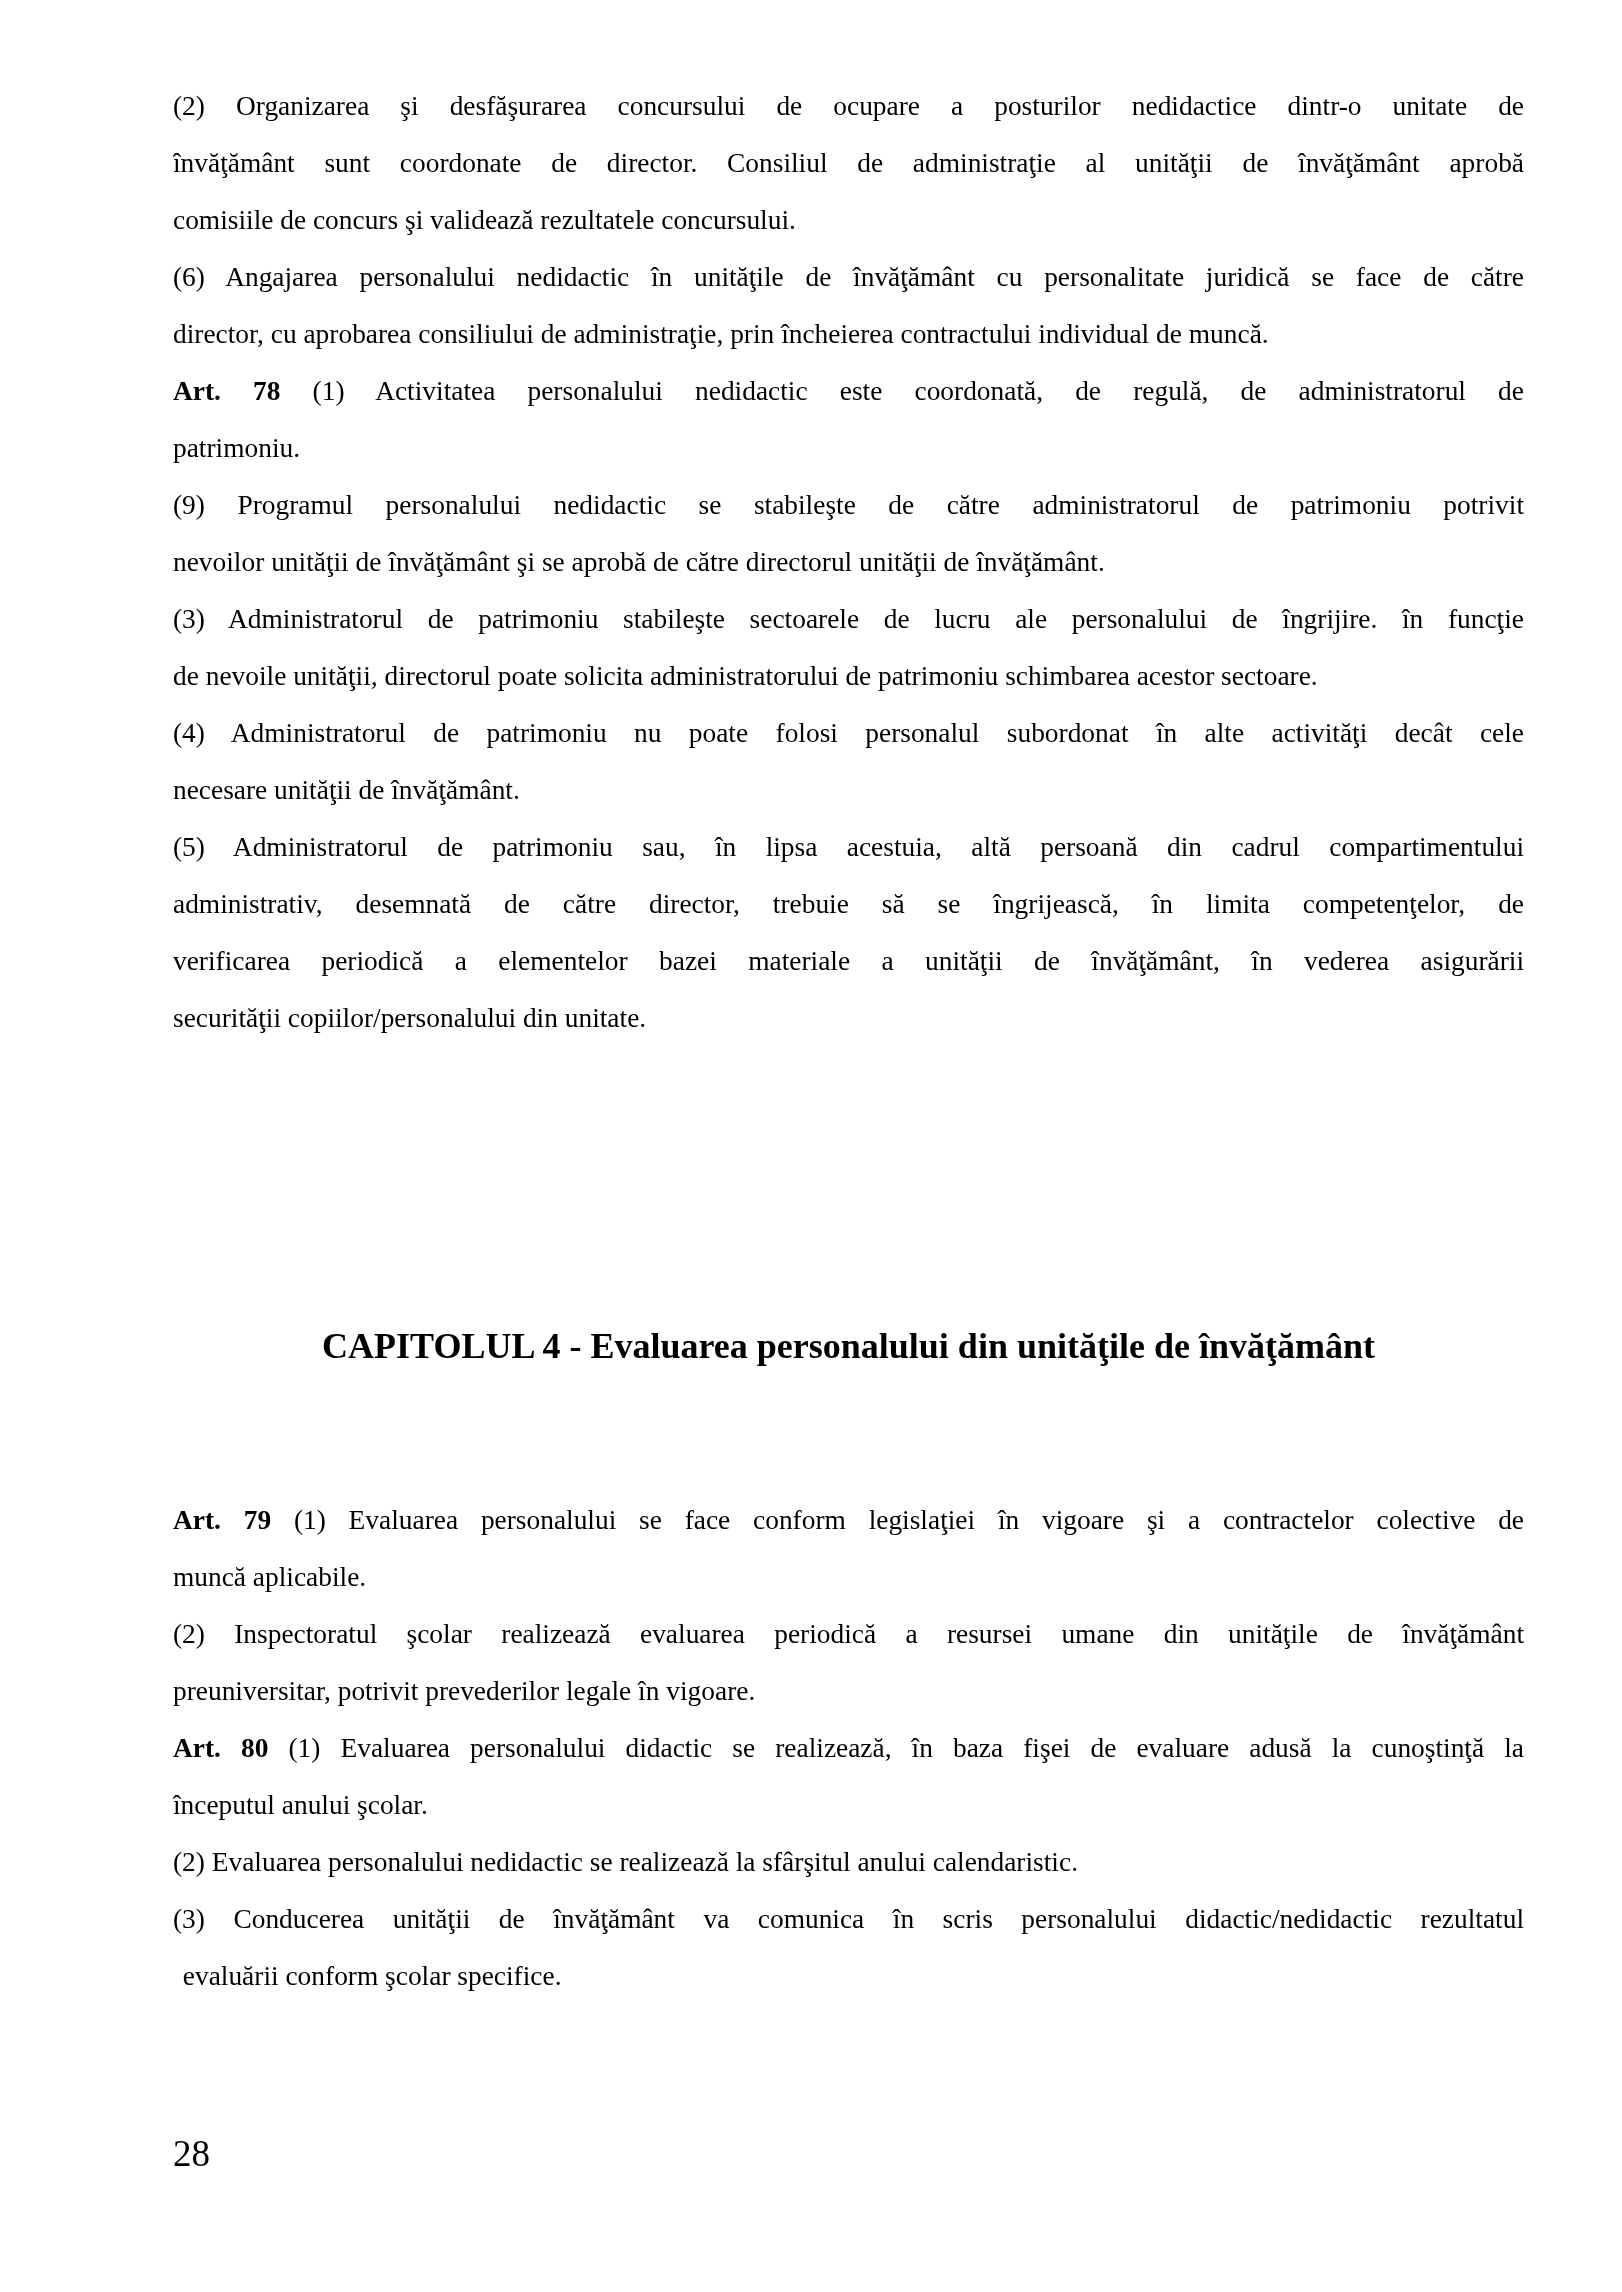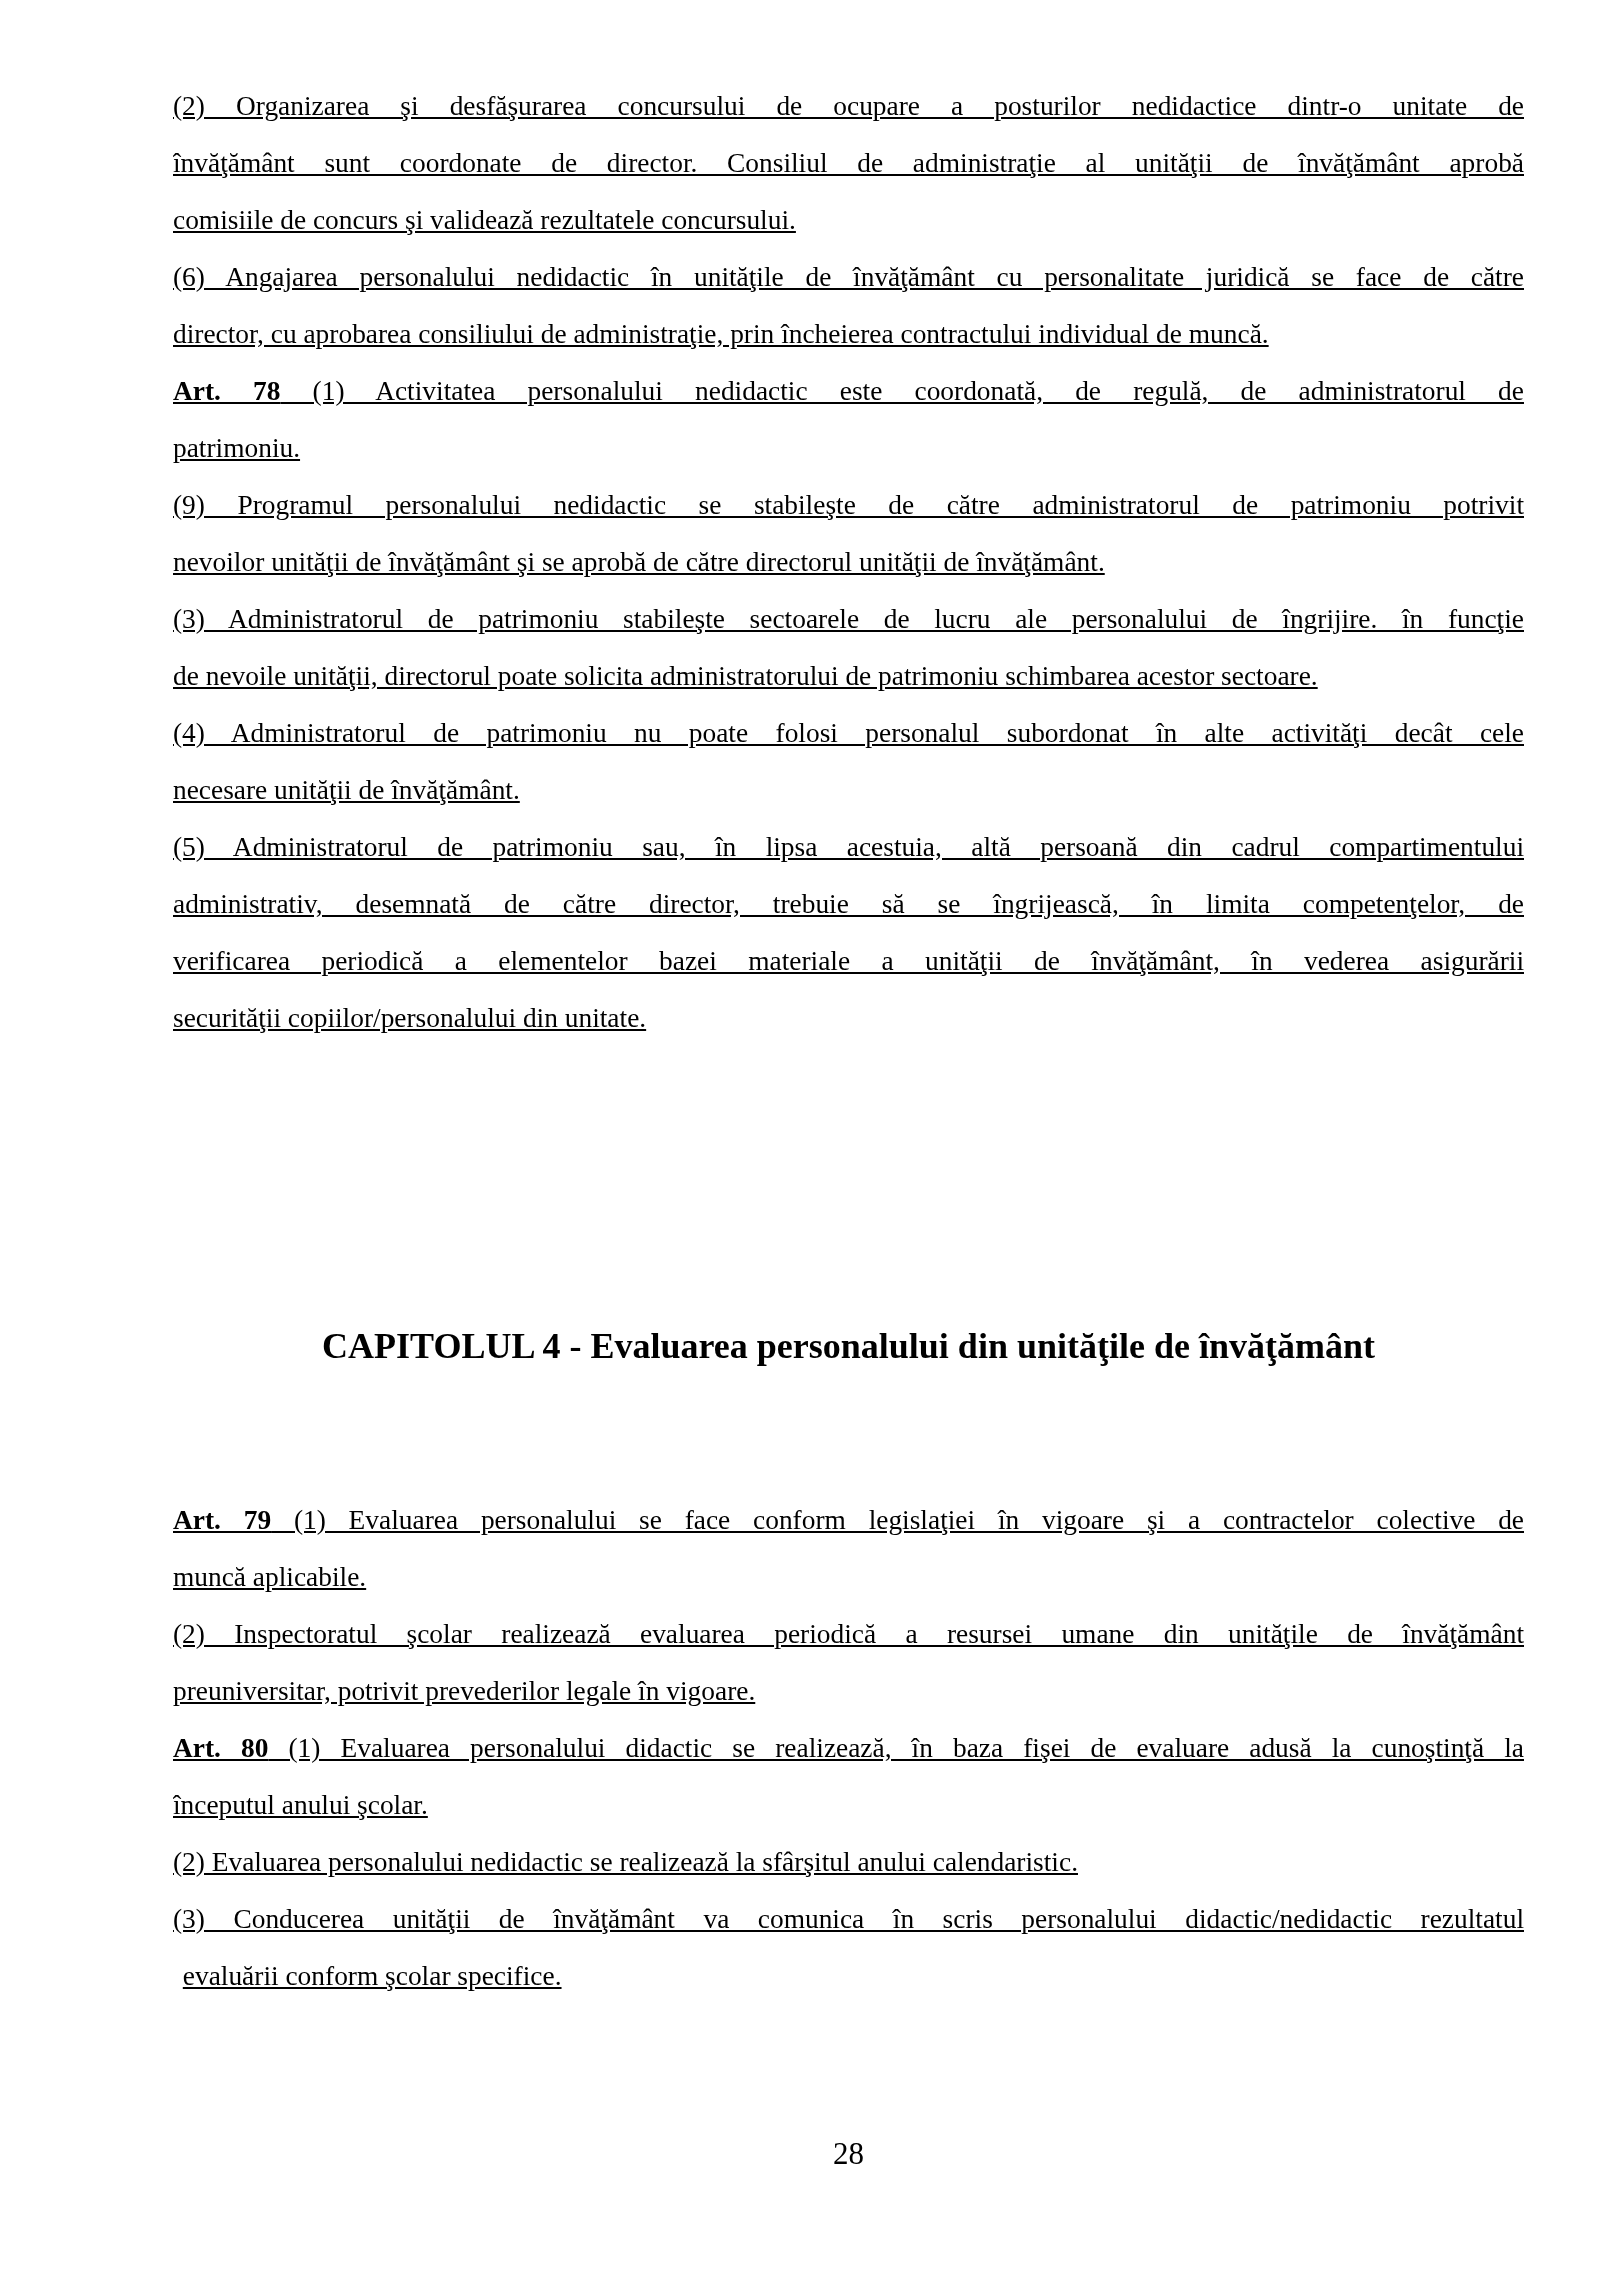--- a/index.html
+++ b/index.html
@@ -23,21 +23,20 @@
     font-size: 27.4px;
   }
   .block-top    { top: 78px; }
   .block-bottom { top: 1492px; }
   .para { margin: 0; padding: 0; }
   .line {
     height: 57px;
     line-height: 57px;
     overflow: hidden;
     white-space: normal;
-    text-decoration: underline;
   }
   .jl { text-align: justify; text-align-last: justify; }
   .ll { text-align: left; text-align-last: left; }
   .para-indent .line + .line { padding-left: 9.8px; }
   b { font-weight: 700; }
   .chapter-heading {
     position: absolute;
     left: 173px;
     width: 1351px;
     top: 1318px;
@@ -47,22 +46,22 @@
     font-weight: 700;
     text-align: center;
   }
   .page-number {
     position: absolute;
     left: 173px;
     width: 1351px;
     top: 2125px;
     height: 57px;
     line-height: 57px;
-    font-size: 31px;
-    text-align: center;
+    font-size: 37px;
+    text-align: left;
   }
 </style>
 </head>
 <body>
 
 <div class="page">
 
   <div class="text-block block-top">
       <div class="para">
         <div class="line jl">(2) Organizarea şi desfăşurarea concursului de ocupare a posturilor nedidactice dintr-o unitate de</div>

